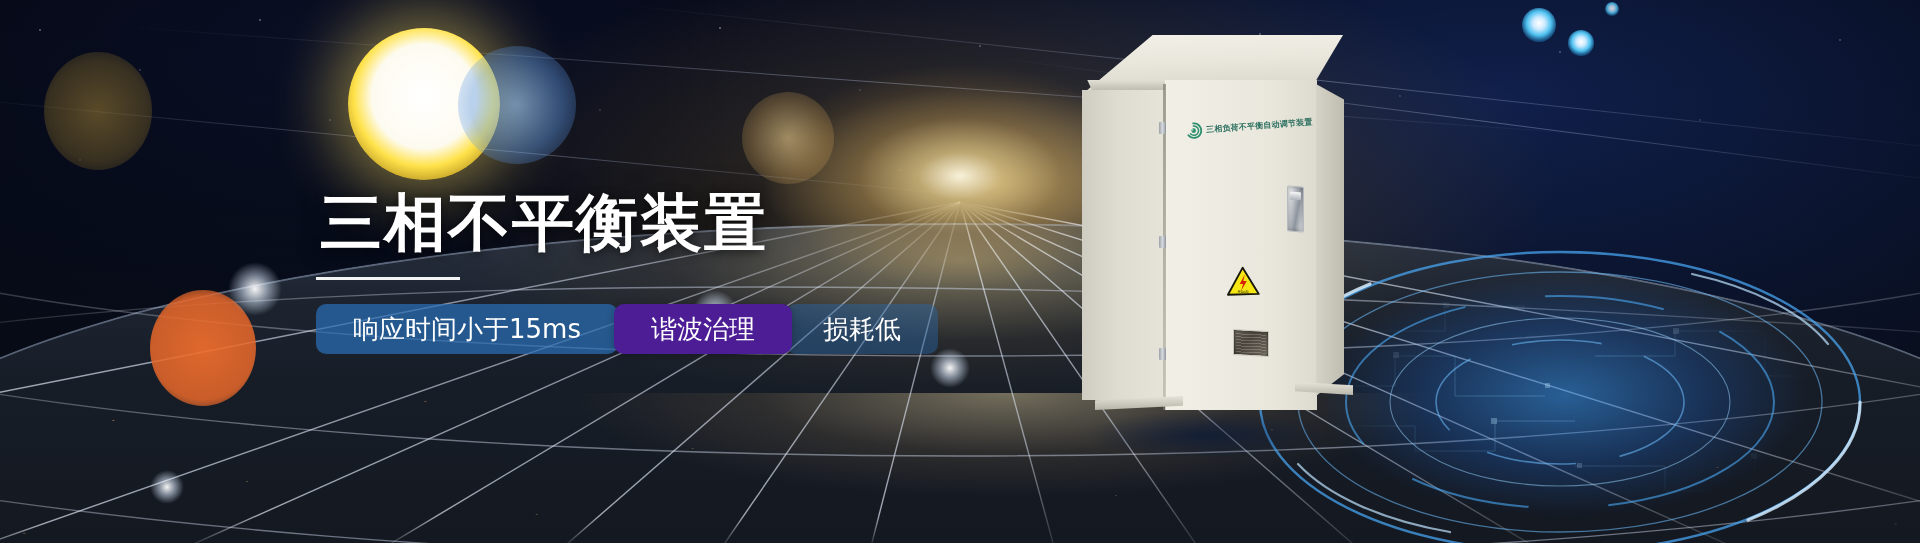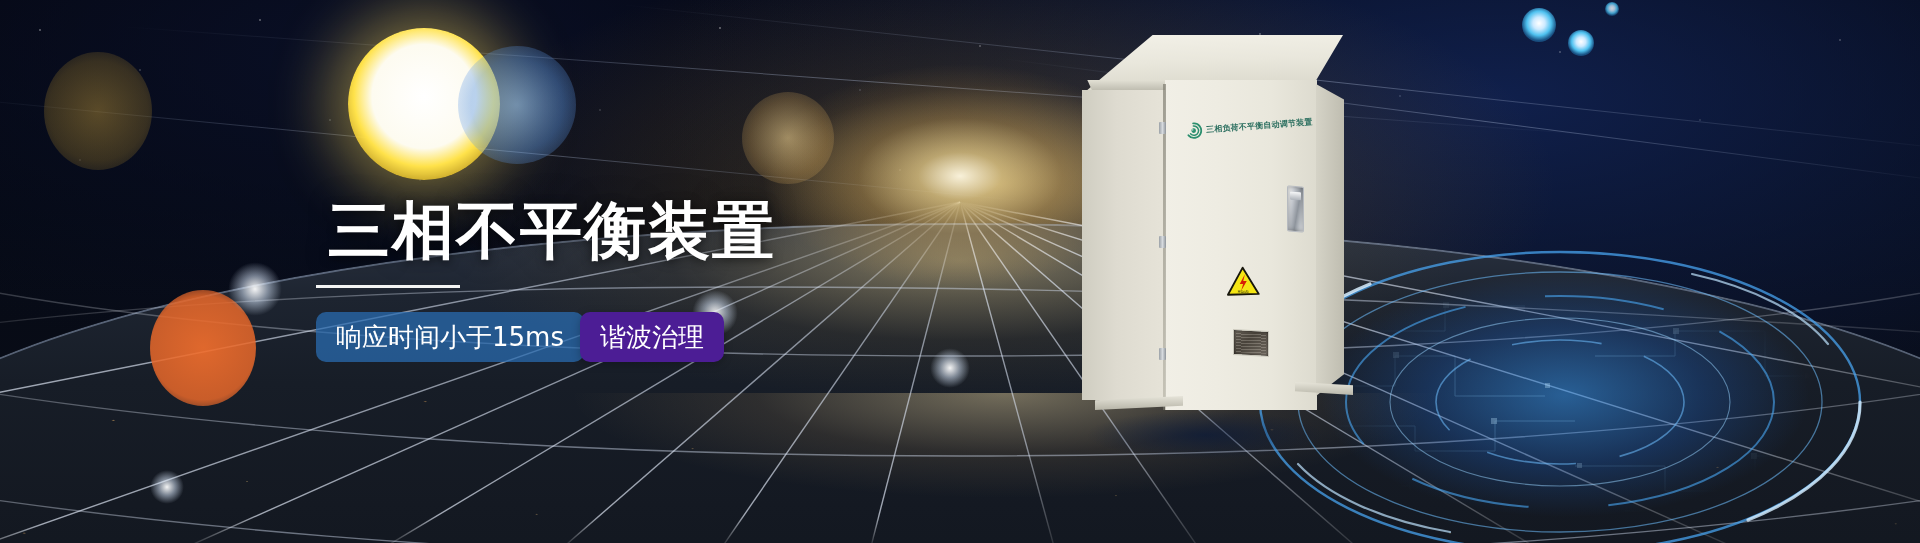--- a/index.html
+++ b/index.html
@@ -210,30 +210,30 @@
     clip-path:polygon(0 0, 100% 24%, 100% 92%, 0 66%);}
   .cab-shadow{
     position:absolute;left:1040px;top:400px;width:330px;height:70px;
     background:radial-gradient(ellipse 165px 34px at 50% 50%, rgba(0,20,60,.55) 0%, rgba(0,15,50,0) 72%);
     pointer-events:none;
   }
 
   
   .content{position:absolute;left:316px;top:186px;width:620px;}
   .headline{
-    margin:12px;font-size:62px;line-height:1.05;font-weight:bold;color:#ffffff;
+    margin:4px;font-size:62px;line-height:1.05;font-weight:bold;color:#ffffff;
     letter-spacing:2px;
     font-family:"DejaVu Sans","Liberation Sans",sans-serif;
     text-shadow:0 2px 10px rgba(0,0,0,.55), 0 0 28px rgba(0,0,0,.35);
   }
   .divider{margin-top:22px;width:144px;height:3px;background:#ffffff;opacity:.95;}
   .tags{display:flex;align-items:center;margin-top:24px;}
   .tag{
     display:inline-flex;align-items:center;justify-content:center;
-    height:50px;padding:0 20px;border-radius:10px;
+    height:50px;padding:0 37px;border-radius:10px;
     font-size:26px;color:#ffffff;white-space:nowrap;
     font-family:"DejaVu Sans","Liberation Sans",sans-serif;
   }
   .tag-soft{background:rgba(42,110,180,.72);}
   .tag-solid{background:#4c1d95;margin-left:-4px;position:relative;z-index:2;box-shadow:0 2px 8px rgba(0,0,0,.25);}
   .tag-ghost{background:rgba(40,105,175,.42);margin-left:-6px;}
 </style>
 </head>
 <body>
 
@@ -380,16 +380,17 @@
     <div class="foot foot-l"></div>
     <div class="foot foot-r"></div>
   </div>
 
   <div class="content">
     <h1 class="headline">三相不平衡装置</h1>
     <div class="divider"></div>
     <div class="tags">
       <span class="tag tag-soft">响应时间小于15ms</span>
       <span class="tag tag-solid">谐波治理</span>
+      <span class="tag tag-ghost">损耗低</span>
     </div>
   </div>
 
 </div>
 
 </body></html>

